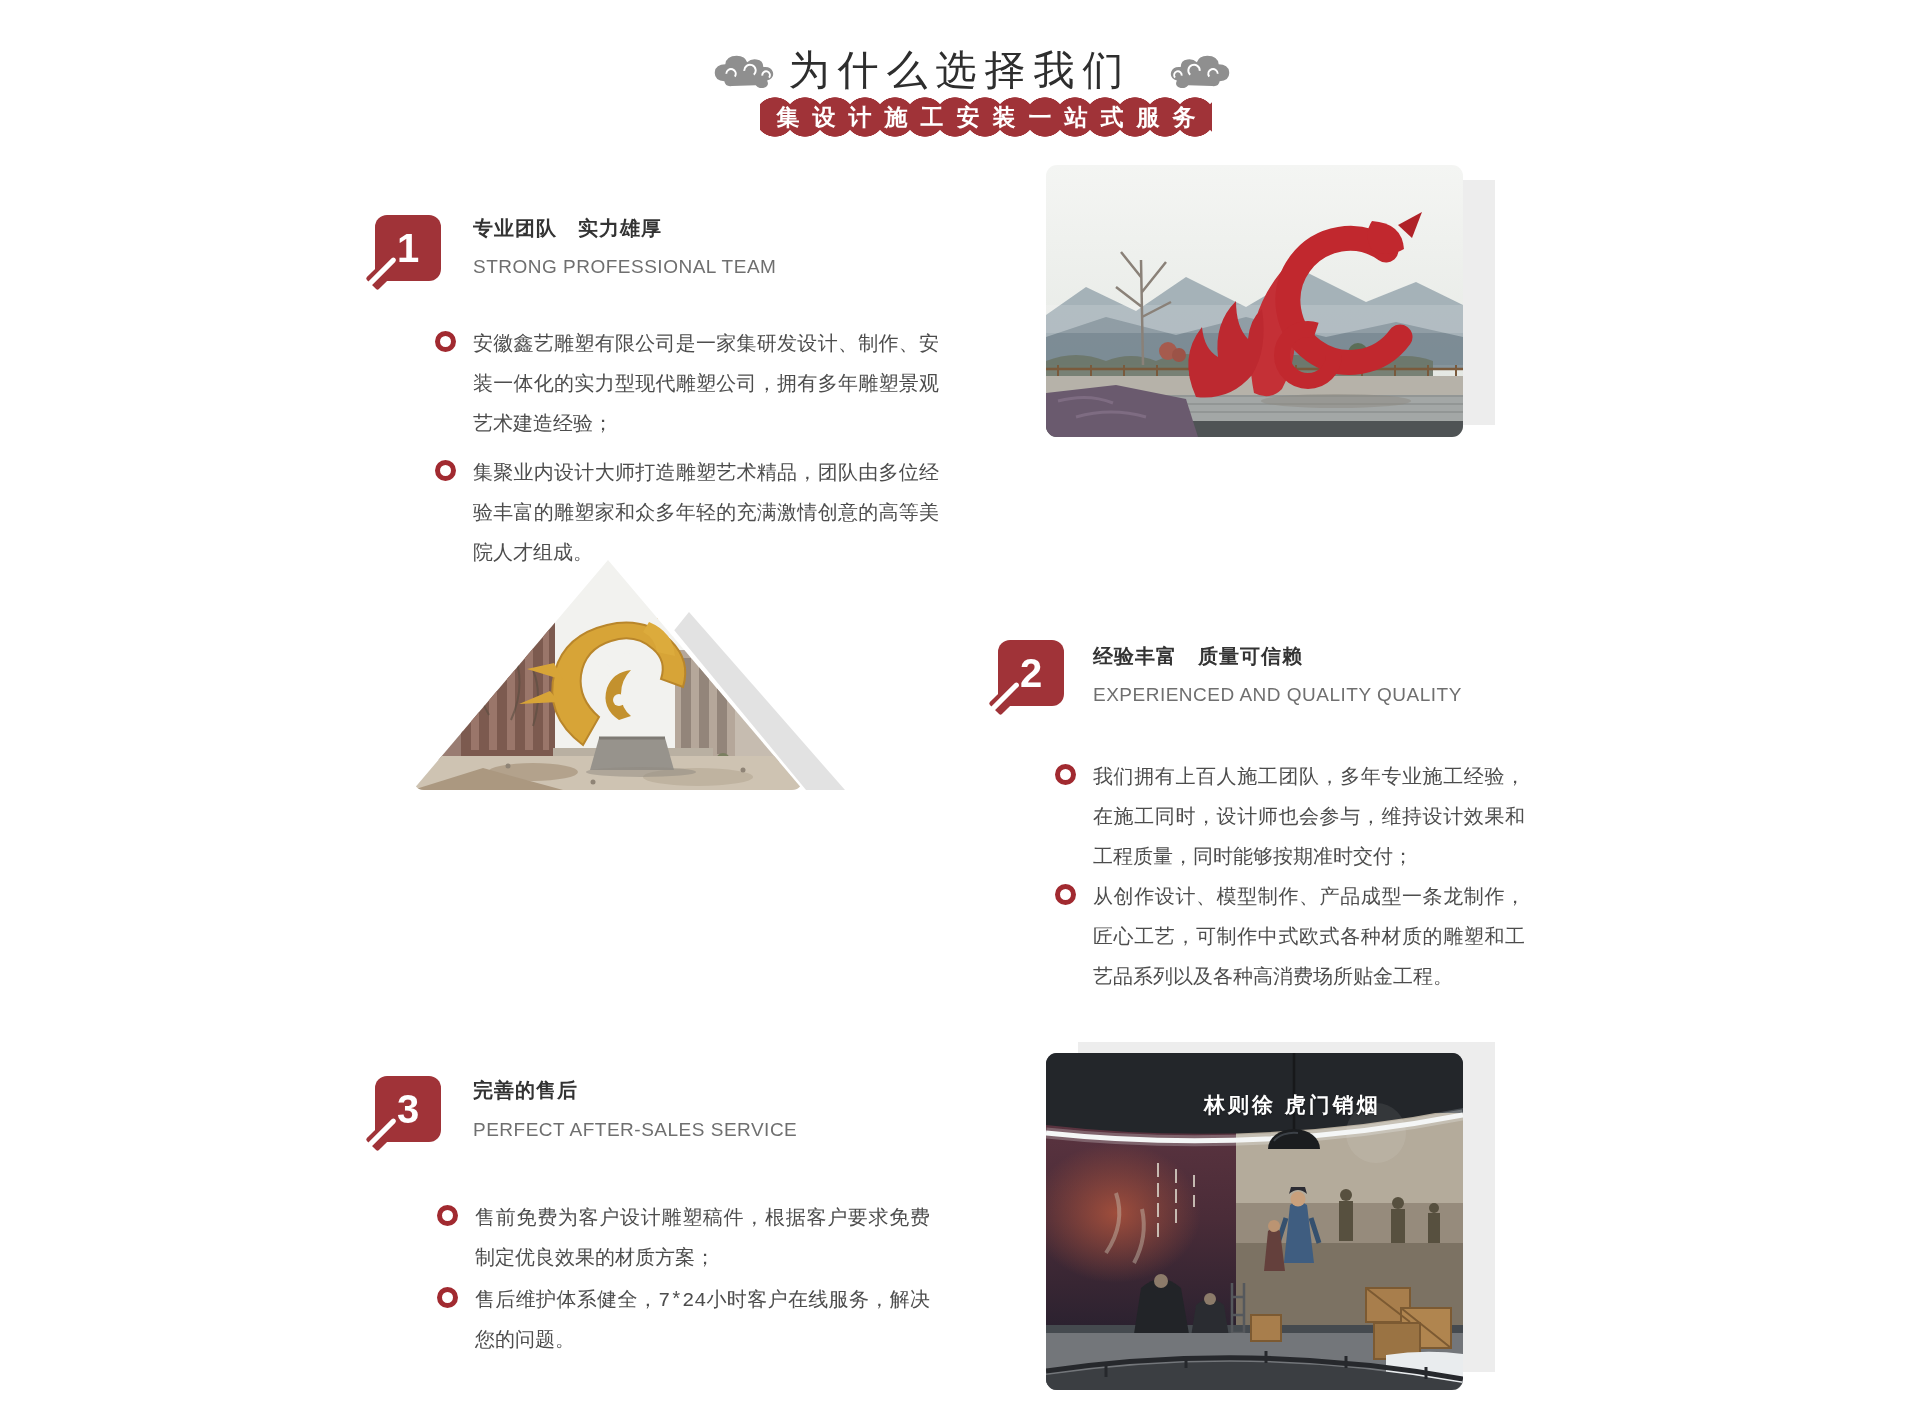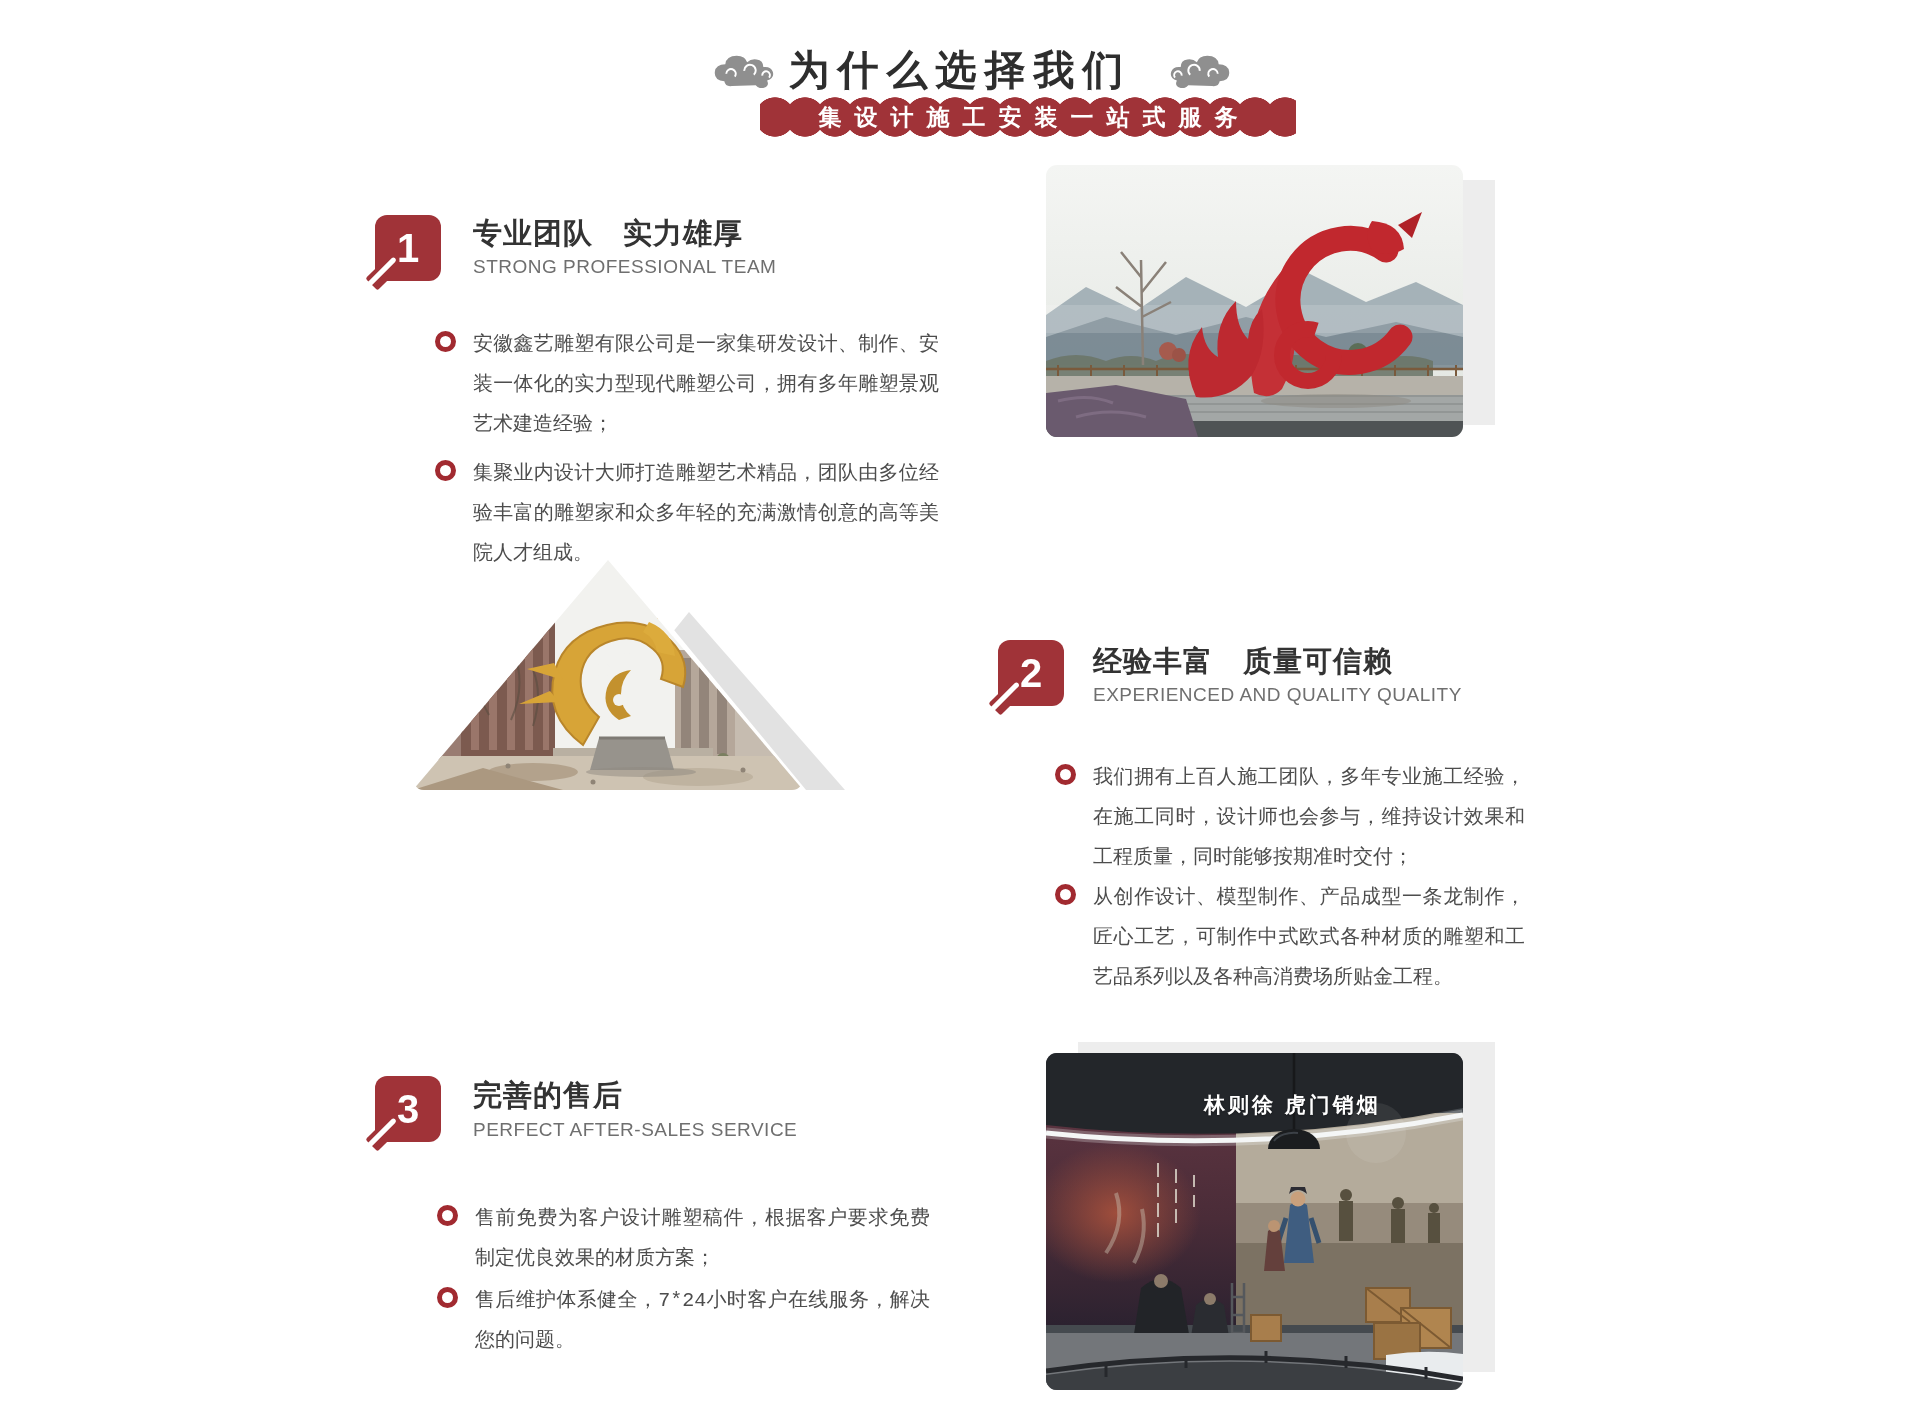--- a/index.html
+++ b/index.html
@@ -1,39 +1,39 @@
 <!DOCTYPE html>
 <html><head>
 <meta charset="utf-8">
 <style>
   html,body{margin:0;padding:0;background:#ffffff;}
   #canvas{position:relative;width:1920px;height:1403px;background:#fff;overflow:hidden;
           font-family:"Liberation Sans","DejaVu Sans",sans-serif;}
 
   
   .page-title{position:absolute;left:0;right:0;top:16px;text-align:center;
-    font-size:41px;font-weight:bold;color:#2e2e2e;letter-spacing:8px;}
+    font-size:41px;font-weight:normal;color:#2e2e2e;letter-spacing:8px;}
   .cloud{position:absolute;width:76px;height:40px;}
   .cloud-left{left:712px;top:50px;}
   .cloud-right{left:1156px;top:50px;transform:scaleX(-1);}
-  .banner{position:absolute;left:760px;top:97px;width:536px;height:40px;
+  .banner{position:absolute;left:760px;top:97px;width:452px;height:40px;
     background-image:radial-gradient(circle 20px at 15px 20px,#A03338 19.4px,rgba(0,0,0,0) 20px);
     background-size:30px 40px;background-repeat:repeat-x;
     display:flex;align-items:center;justify-content:center;}
   .banner span{color:#fff;font-size:23px;font-weight:bold;letter-spacing:13px;padding-left:13px;line-height:40px;}
 
   
   .num-badge{position:absolute;width:66px;height:66px;background:#A03338;border-radius:12px;
     color:#fff;display:flex;align-items:center;justify-content:center;
     font-size:40px;font-weight:bold;}
   .num-badge .tail{position:absolute;left:-6px;bottom:-6px;width:17px;height:17px;
     background:#A03338;transform:rotate(45deg);border-radius:2px;}
   .num-badge .slash{position:absolute;left:-14px;bottom:6px;width:40px;height:5px;
     background:#fff;transform:rotate(-45deg);border-radius:3px;}
-  .sec-title{position:absolute;font-size:29px;font-weight:bold;color:#333;letter-spacing:1px;line-height:1.2;text-align:center;}
+  .sec-title{position:absolute;font-size:20px;font-weight:bold;color:#333;letter-spacing:1px;line-height:1.2;text-align:center;}
   .sec-sub{position:absolute;font-size:19px;color:#6f6f6f;letter-spacing:0.5px;line-height:1.2;}
 
   
   .bullet{position:absolute;}
   .bullet .ring{position:absolute;left:-38px;top:6px;width:11px;height:11px;
     border:5px solid #A12A30;border-radius:50%;background:#fff;}
   .bullet .txt{margin:0;font-size:20px;line-height:40px;color:#4d4d4d;text-align:justify;font-family:Liberation Mono, monospace;}
 
   
   .backdrop{position:absolute;background:#ededed;}

